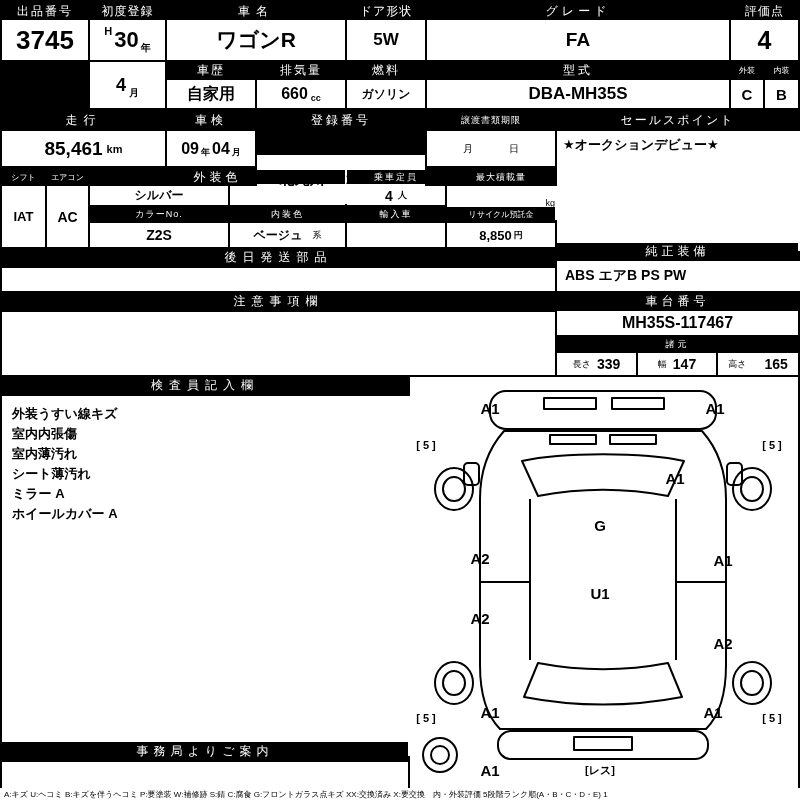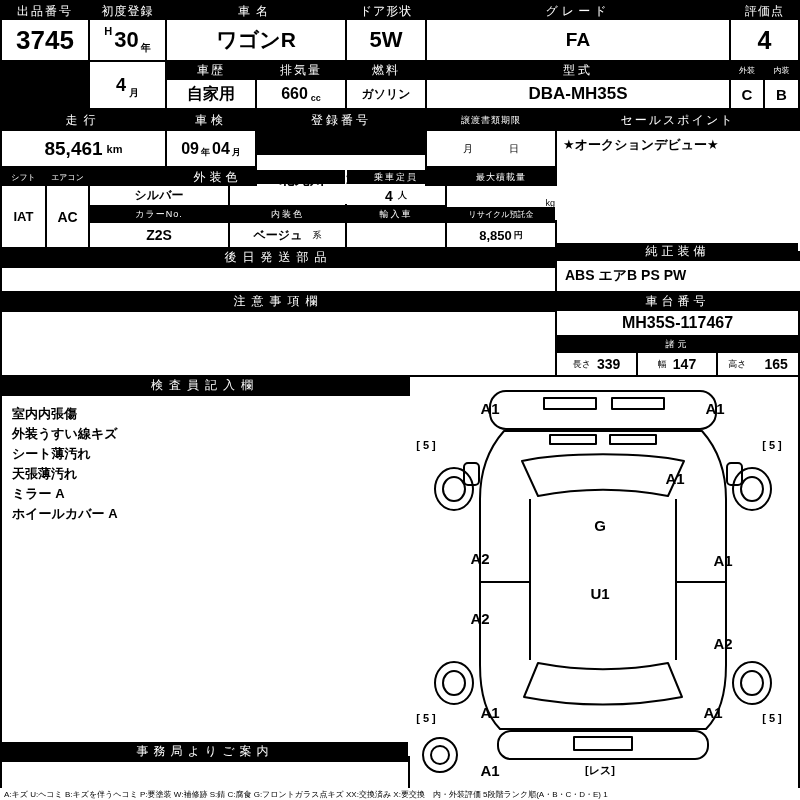--- a/index.html
+++ b/index.html
@@ -32,21 +32,21 @@
   <div class="h" style="left:427px;top:2px;width:302px;height:18px;letter-spacing:4px;">グレード</div>
   <div class="h" style="left:731px;top:2px;width:67px;height:18px;letter-spacing:1px;">評価点</div>
 
   <div class="c" style="left:2px;top:20px;width:86px;height:40px;font-size:26px;">3745</div>
   <div class="c" style="left:90px;top:20px;width:75px;height:40px;gap:2px;">
     <span style="font-size:11px;align-self:flex-start;margin-top:5px;">H</span>
     <span style="font-size:22px;">30</span>
     <span class="u" style="align-self:flex-end;margin-bottom:5px;">年</span>
   </div>
   <div class="c" style="left:167px;top:20px;width:178px;height:40px;font-size:21px;">ワゴンR</div>
-  <div class="c" style="left:347px;top:20px;width:78px;height:40px;font-size:22px;">5W</div>
+  <div class="c" style="left:347px;top:20px;width:78px;height:40px;font-size:17px;">5W</div>
   <div class="c" style="left:427px;top:20px;width:302px;height:40px;font-size:19px;">FA</div>
   <div class="c" style="left:731px;top:20px;width:67px;height:40px;font-size:25px;">4</div>
 
   <div class="c" style="left:90px;top:62px;width:75px;height:46px;gap:3px;">
     <span style="font-size:18px;">4</span>
     <span class="u" style="align-self:flex-end;margin-bottom:8px;">月</span>
   </div>
   <div class="h" style="left:167px;top:62px;width:88px;height:16px;">車歴</div>
   <div class="c" style="left:167px;top:80px;width:88px;height:28px;font-size:16px;">自家用</div>
   <div class="h" style="left:257px;top:62px;width:88px;height:16px;">排気量</div>
@@ -135,24 +135,24 @@
     <span style="font-size:9px;font-weight:normal;">幅</span>
     <span style="font-size:14px;">147</span>
   </div>
   <div class="c" style="left:718px;top:353px;width:80px;height:22px;gap:18px;">
     <span style="font-size:9px;font-weight:normal;">高さ</span>
     <span style="font-size:14px;">165</span>
   </div>
 
   <div class="h" style="left:2px;top:377px;width:406px;height:17px;letter-spacing:6px;">検査員記入欄</div>
   <div class="notes" style="left:2px;top:396px;width:406px;height:344px;">
+    <div>外装うすい線キズ</div>
     <div>室内内張傷</div>
-    <div>外装うすい線キズ</div>
+    <div>室内薄汚れ</div>
     <div>シート薄汚れ</div>
-    <div>天張薄汚れ</div>
     <div>ミラー A</div>
     <div>ホイールカバー A</div>
   </div>
   <div class="h" style="left:2px;top:742px;width:406px;height:18px;letter-spacing:5px;">事務局よりご案内</div>
   <div class="c" style="left:2px;top:762px;width:406px;height:26px;"></div>
 
   <div id="diagram">
     <svg width="388" height="411" viewBox="0 0 388 411" style="position:absolute;left:0;top:0;">
       <g fill="none" stroke="#000" stroke-width="2" stroke-linejoin="round">
         <rect x="80" y="14" width="226" height="38" rx="16"></rect>

